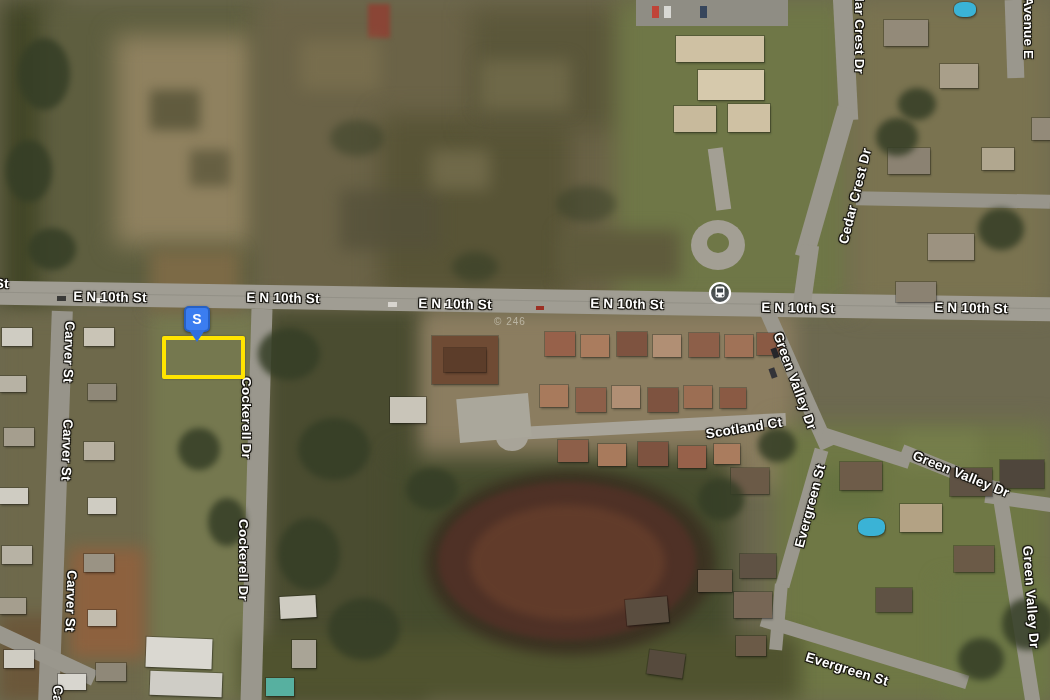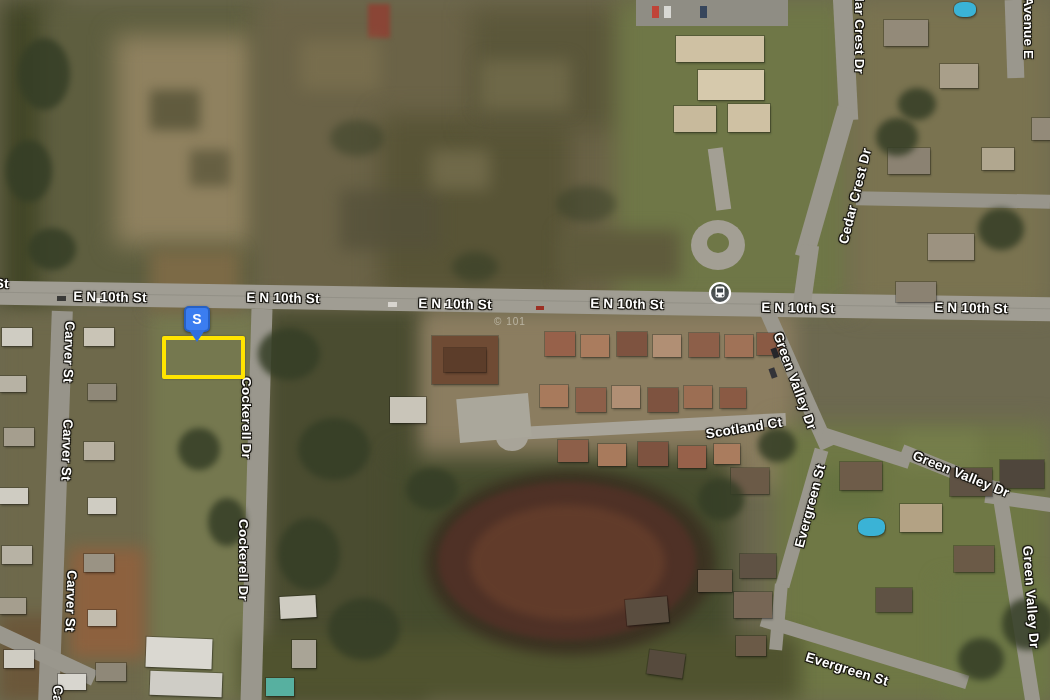--- a/index.html
+++ b/index.html
@@ -180,21 +180,21 @@
       <div class="f" style="left: 444px; top: 303px; width: 9px; height: 5px; background: rgb(239, 238, 234); transform: rotate(1deg);"></div>
       <div class="f" style="left: 57px; top: 296px; width: 9px; height: 5px; background: rgb(58, 58, 56); transform: rotate(1deg);"></div>
       <div class="f" style="left: 536px; top: 306px; width: 8px; height: 4px; background: rgb(156, 47, 35); transform: rotate(1deg);"></div>
       <div class="f" style="left: 652px; top: 6px; width: 7px; height: 12px; background: rgb(192, 68, 56);"></div>
       <div class="f" style="left: 664px; top: 6px; width: 7px; height: 12px; background: rgb(216, 216, 212);"></div>
       <div class="f" style="left: 700px; top: 6px; width: 7px; height: 12px; background: rgb(55, 70, 92);"></div>
       <div class="f" style="left: 772px; top: 348px; width: 6px; height: 10px; background: rgb(38, 38, 42); transform: rotate(-20deg);"></div>
       <div class="f" style="left: 770px; top: 368px; width: 6px; height: 10px; background: rgb(51, 51, 56); transform: rotate(-20deg);"></div>
     </div>
 
-  <div id="watermark" style="left: 494px; top: 316px;">© 101</div>
+  <div id="watermark" style="left: 494px; top: 316px;">© 246</div>
 
   <div id="labels">
       <div style="left: -28px; top: 283px; transform: translate(-50%, -50%) rotate(1deg);">E N 10th St</div>
       <div style="left: 110px; top: 297px; transform: translate(-50%, -50%) rotate(1deg);">E N 10th St</div>
       <div style="left: 283px; top: 298px; transform: translate(-50%, -50%) rotate(1deg);">E N 10th St</div>
       <div style="left: 455px; top: 304px; transform: translate(-50%, -50%) rotate(1deg);">E N 10th St</div>
       <div style="left: 627px; top: 304px; transform: translate(-50%, -50%) rotate(1deg);">E N 10th St</div>
       <div style="left: 798px; top: 308px; transform: translate(-50%, -50%) rotate(1deg);">E N 10th St</div>
       <div style="left: 971px; top: 308px; transform: translate(-50%, -50%) rotate(1deg);">E N 10th St</div>
       <div style="left: 69px; top: 352px; transform: translate(-50%, -50%) rotate(92deg);">Carver St</div>

